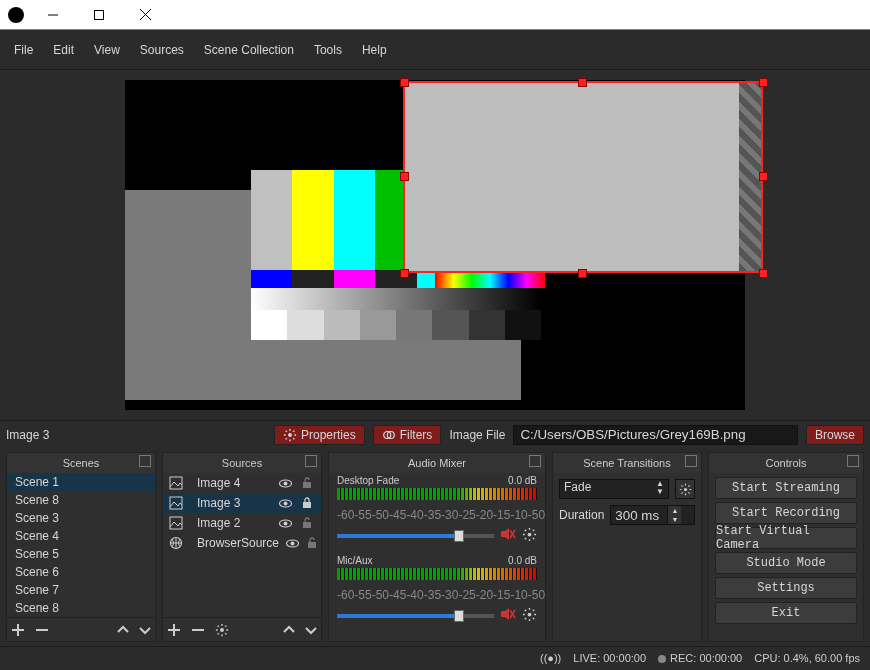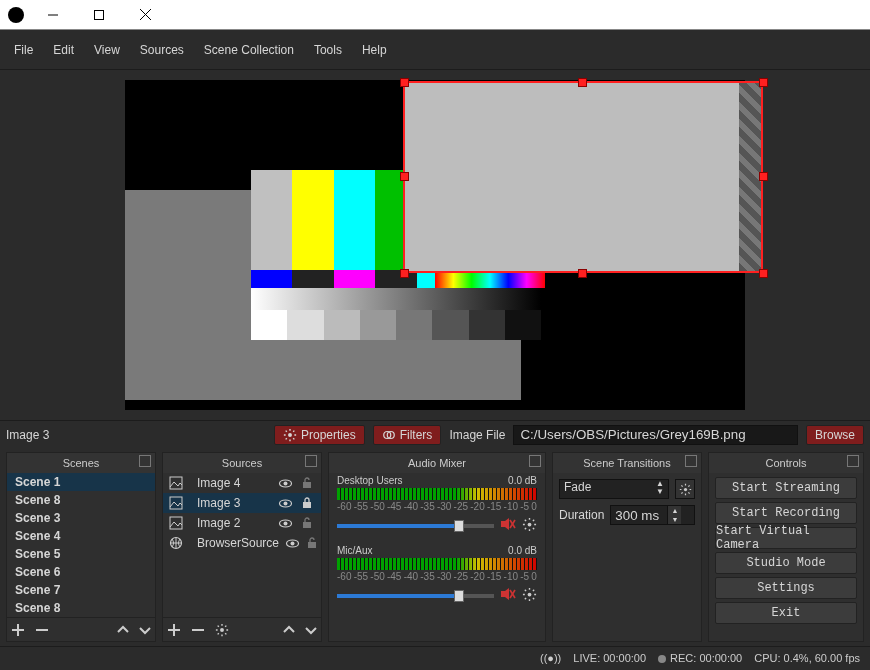--- a/index.html
+++ b/index.html
@@ -33,35 +33,35 @@
 .docks { display:flex; gap:6px; padding:4px 6px; height:198px; }
 .dock { background:#2f2f2f; border:1px solid #222; display:flex; flex-direction:column; }
 .dock-header { height:20px; background:#333; display:flex; align-items:center; justify-content:center; position:relative; color:#ccc; font-size:11px; }
 .dock-header .pop { position:absolute; right:4px; top:2px; width:12px; height:12px; border:1px solid #777; }
 .dock-body { flex:1; overflow:hidden; }
 .dock-footer { height:24px; border-top:1px solid #222; display:flex; align-items:center; padding:0 4px; gap:10px; }
 .dock-footer svg { display:block; }
 .footer-btn { cursor:pointer; }
 
 
-.list { list-style:none;font-weight:bold; }
+.list { list-style:none; }
 .list li { padding:2px 8px; height:18px; display:flex; align-items:center; cursor:pointer; }
 .list li.sel { background:#173449; }
 .src-row { display:flex; align-items:center; gap:6px; padding:2px 6px; height:20px; }
 .src-row.sel { background:#173449; }
 .src-row .src-icon { width:14px; height:14px; display:flex; align-items:center; justify-content:center; }
 .src-row .src-name { flex:1;margin-left:8px; }
 .src-row .eye, .src-row .lock { width:16px; height:16px; display:flex; align-items:center; justify-content:center; }
 
 
 .mixer-ch { padding:2px 8px 8px 8px; }
 .mixer-ch .ch-head { display:flex; justify-content:space-between; font-size:10px; color:#ccc; }
 .meter { height:12px; position:relative; margin-top:2px; background:linear-gradient(to right,#00a000 0%,#00a000 60%,#d0c000 70%,#d00000 100%); }
 .meter::before { content:""; position:absolute; inset:0; background:repeating-linear-gradient(to right,rgba(0,0,0,0) 0,rgba(0,0,0,0) 3px,#111 3px,#111 4px); }
-.ticks { display:flex; justify-content:space-between; font-size:10px; color:#888; margin-top:1px; }
+.ticks { display:flex; justify-content:space-between; font-size:12px; color:#888; margin-top:8px; }
 .vol-row { display:flex; align-items:center; gap:6px; margin-top:4px; }
 .vol-track { flex:1; height:4px; background:#555; position:relative; }
 .vol-fill { position:absolute; left:0; top:0; bottom:0; width:78%; background:#2c7ad6; }
 .vol-knob { position:absolute; left:78%; top:-4px; width:10px; height:12px; background:#ddd; border:1px solid #666; transform:translateX(-50%); }
 
 
 .trans-body { padding:6px; display:flex; flex-direction:column; gap:6px; }
 .trans-row { display:flex; align-items:center; gap:6px; }
 .trans-select { flex:1; background:#222; border:1px solid #111; color:#d6d6d6; height:20px; padding:0 4px; }
 .spin { display:flex; background:#222; border:1px solid #111; height:20px; }
@@ -367,21 +367,21 @@
   </div>
 
   <div class="dock" style="width:218px;justify-content:space-between;">
     <div class="dock-header">
       <span>Audio Mixer</span>
       <div class="pop"></div>
     </div>
     <div class="dock-body" id="mixer-body">
         <div class="mixer-ch">
           <div class="ch-head">
-            <span>Desktop Users</span>
+            <span>Desktop Fade</span>
             <span>0.0 dB</span>
           </div>
           <div class="meter"></div>
           <div class="ticks">
             <span>-60</span>
             <span>-55</span>
             <span>-50</span>
             <span>-45</span>
             <span>-40</span>
             <span>-35</span>

